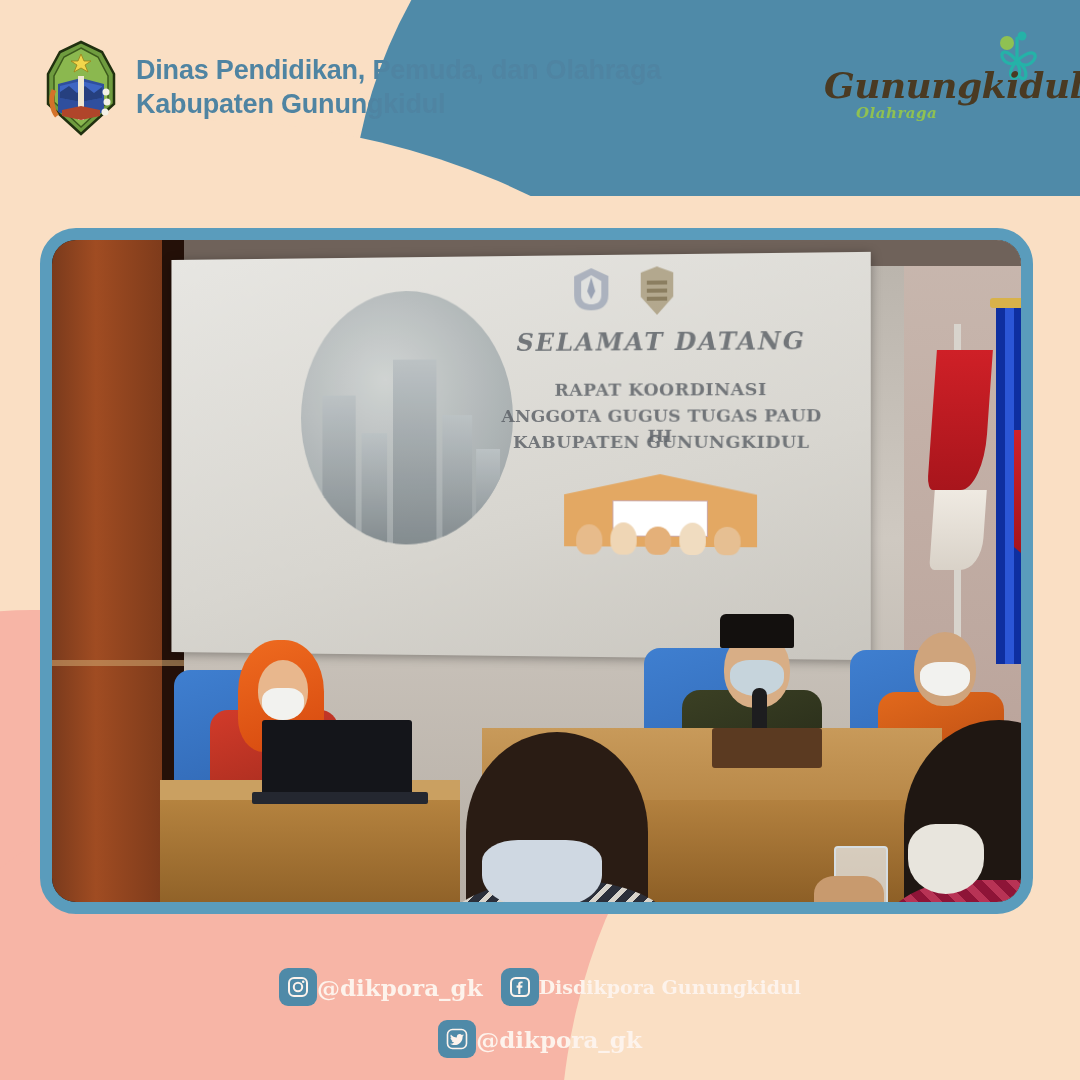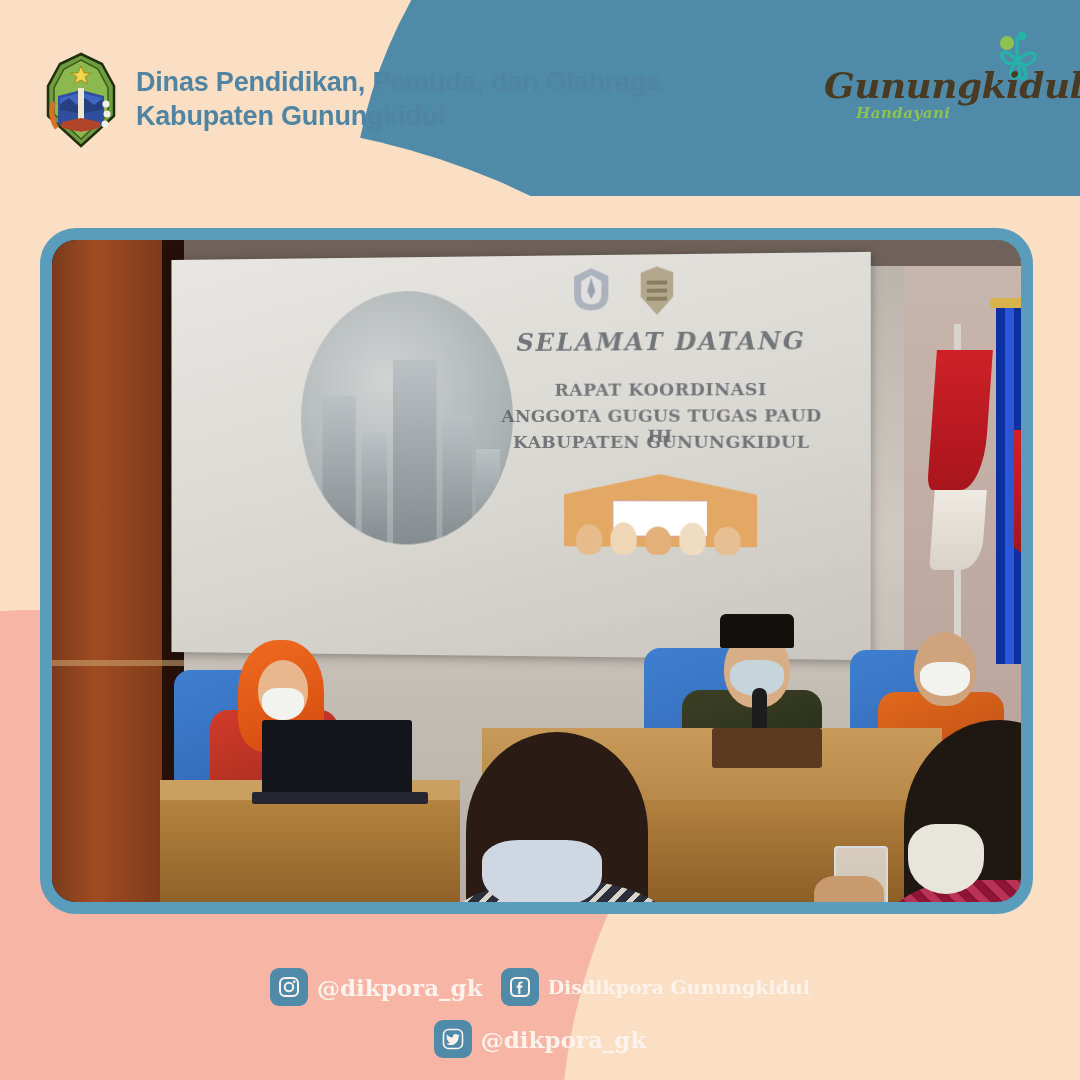--- a/index.html
+++ b/index.html
@@ -40,21 +40,21 @@
   .bg-peach-bottom-right{
     position:absolute;right:-120px;bottom:-180px;width:640px;height:600px;
     background:#fadfc4;border-radius:60% 0 0 0 / 82% 0 0 0;
   }
   .bg-peach-card{
     position:absolute;left:640px;top:418px;width:460px;height:560px;
     background:#fadfc4;border-radius:26px;
   }
 
   
-  .header{position:absolute;left:44px;top:52px;display:flex;align-items:center;gap:18px;z-index:30;}
+  .header{position:absolute;left:44px;top:40px;display:flex;align-items:center;gap:18px;z-index:30;}
   .crest{width:74px;height:96px;position:relative;flex:none;}
   .crest-title{
     color:#4f84a2;font-weight:bold;font-size:27px;line-height:1.25;letter-spacing:-0.2px;
     white-space:pre-line;
   }
   .brand{position:absolute;right:30px;top:30px;z-index:30;width:230px;height:105px;}
   .brand-word{
     position:absolute;left:4px;top:34px;font-family:"DejaVu Serif",serif;
     font-style:italic;font-weight:bold;font-size:36px;color:#4a3a22;
     letter-spacing:-0.5px;
@@ -135,21 +135,21 @@
     background:repeating-linear-gradient(90deg,#0e2fa0 0 9px,#2b56d6 9px 18px);}
   .curtain-rod{position:absolute;left:938px;top:58px;width:120px;height:10px;background:#d8b24a;border-radius:3px;}
   .pennant{position:absolute;left:962px;top:190px;width:78px;height:150px;
     background:linear-gradient(180deg,#d02129,#9c1219);
     clip-path:polygon(0 0,100% 0,100% 78%,50% 100%,0 78%);}
 
   
   .footer{position:absolute;left:0;bottom:22px;width:100%;z-index:30;}
   .footer-row{display:flex;align-items:center;justify-content:center;gap:18px;}
   .footer-row2{margin-top:14px;}
-  .sc-item{display:flex;align-items:center;gap:9px;}
+  .sc-item{display:flex;align-items:center;}
   .sc-icon{width:38px;height:38px;border-radius:9px;background:#4f8aa8;
     display:flex;align-items:center;justify-content:center;flex:none;}
   .sc-label{color:#fdf3ec;font-family:"DejaVu Serif",serif;font-weight:bold;font-size:23px;}
   .sc-label-sm{font-size:19px;}
   .url-pill{background:#4f8aa8;border-radius:11px;padding:8px 18px;
     color:#fdf3ec;font-family:"DejaVu Serif",serif;font-weight:bold;font-size:23px;}
 </style>
 </head>
 <body>
 
@@ -195,21 +195,21 @@
           <path d="M32 30 C48 16 54 26 45 33 C38 38 33 33 32 30 Z"></path>
           <path d="M30 32 C20 44 26 52 32 46 C36 42 32 34 30 32 Z"></path>
           <path d="M33 32 C44 42 40 53 34 47"></path>
           <path d="M31 30 L31 8"></path>
         </g>
         <circle cx="21" cy="13" r="7" fill="#8fc152"></circle>
         <circle cx="36" cy="6" r="4.5" fill="#25b2a8"></circle>
       </svg>
     </div>
     <div class="brand-word">Gunungkidul</div>
-    <div class="brand-sub">Handayani</div>
+    <div class="brand-sub">Olahraga</div>
   </div>
 
   <div class="photo-frame">
     <div class="photo">
 
       <div class="wall-mid"></div>
       <div class="wall-right"></div>
       <div class="wall-left"></div>
       <div class="wall-left2"></div>
       <div class="ceiling"></div>

